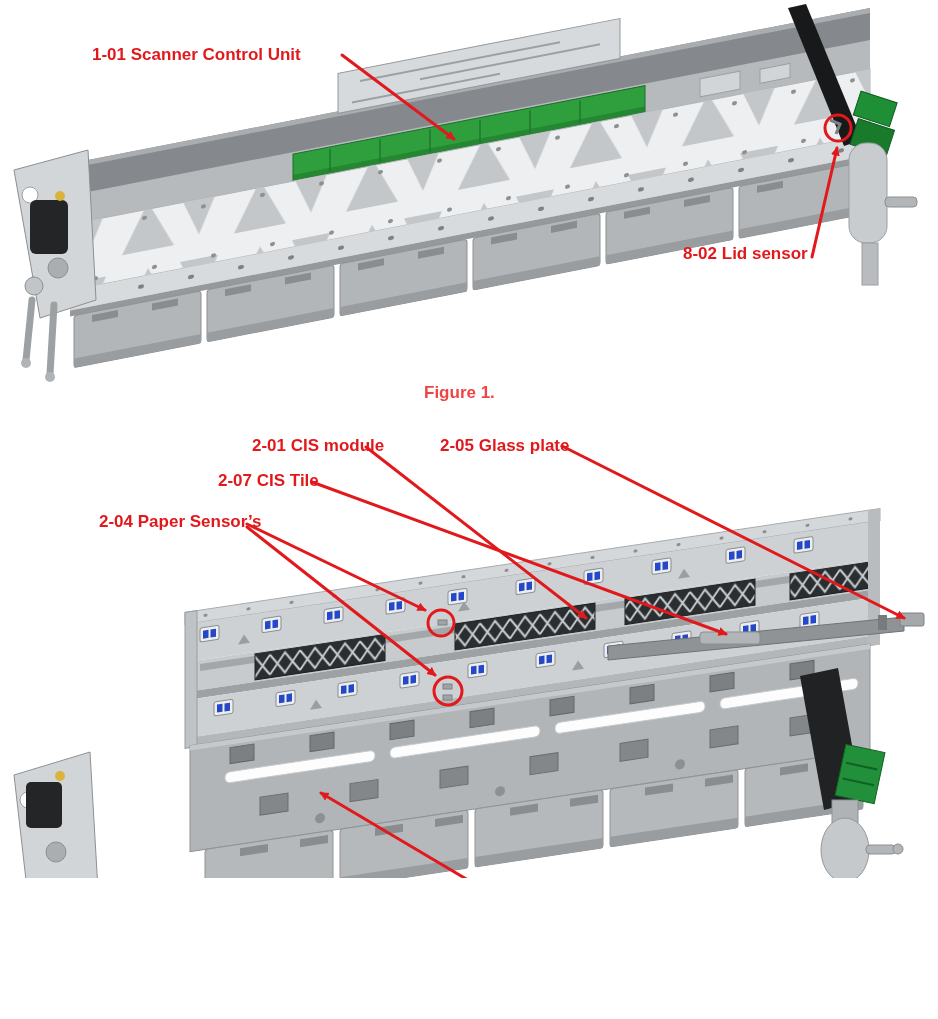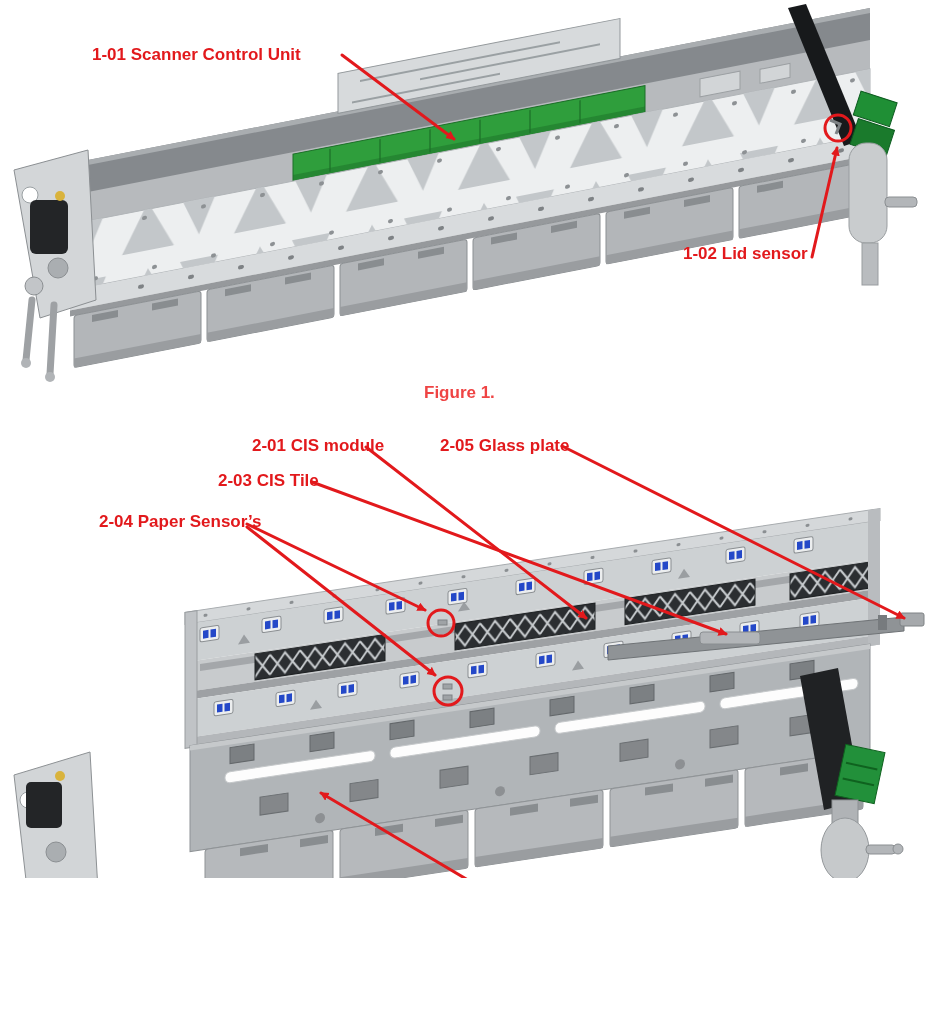--- a/index.html
+++ b/index.html
@@ -279,21 +279,21 @@
     <line x1="247" y1="524" x2="425" y2="610" marker-end="url(#ah)"></line>
     <line x1="247" y1="527" x2="435" y2="675" marker-end="url(#ah)"></line>
     <line x1="527" y1="915" x2="321" y2="793" marker-end="url(#ah)"></line>
     <circle cx="838" cy="128" r="13"></circle>
     <circle cx="441" cy="623" r="13"></circle>
     <circle cx="448" cy="691" r="14"></circle>
   </g>
 </svg>
 
 <div class="lbl" style="left:92px;top:45px">1-01 Scanner Control Unit</div>
-<div class="lbl" style="left:683px;top:244px">1-02 Lid sensor</div>
+<div class="lbl" style="left:683px;top:244px">8-02 Lid sensor</div>
 <div class="lbl cap" style="left:424px;top:383px">Figure 1.</div>
 
 <div class="lbl" style="left:252px;top:436px">2-01 CIS module</div>
 <div class="lbl" style="left:440px;top:436px">2-05 Glass plate</div>
-<div class="lbl" style="left:218px;top:471px">2-03 CIS Tile</div>
+<div class="lbl" style="left:218px;top:471px">2-07 CIS Tile</div>
 <div class="lbl" style="left:99px;top:512px">2-04 Paper Sensor’s</div>
 
 </div>
 
 </body></html>

